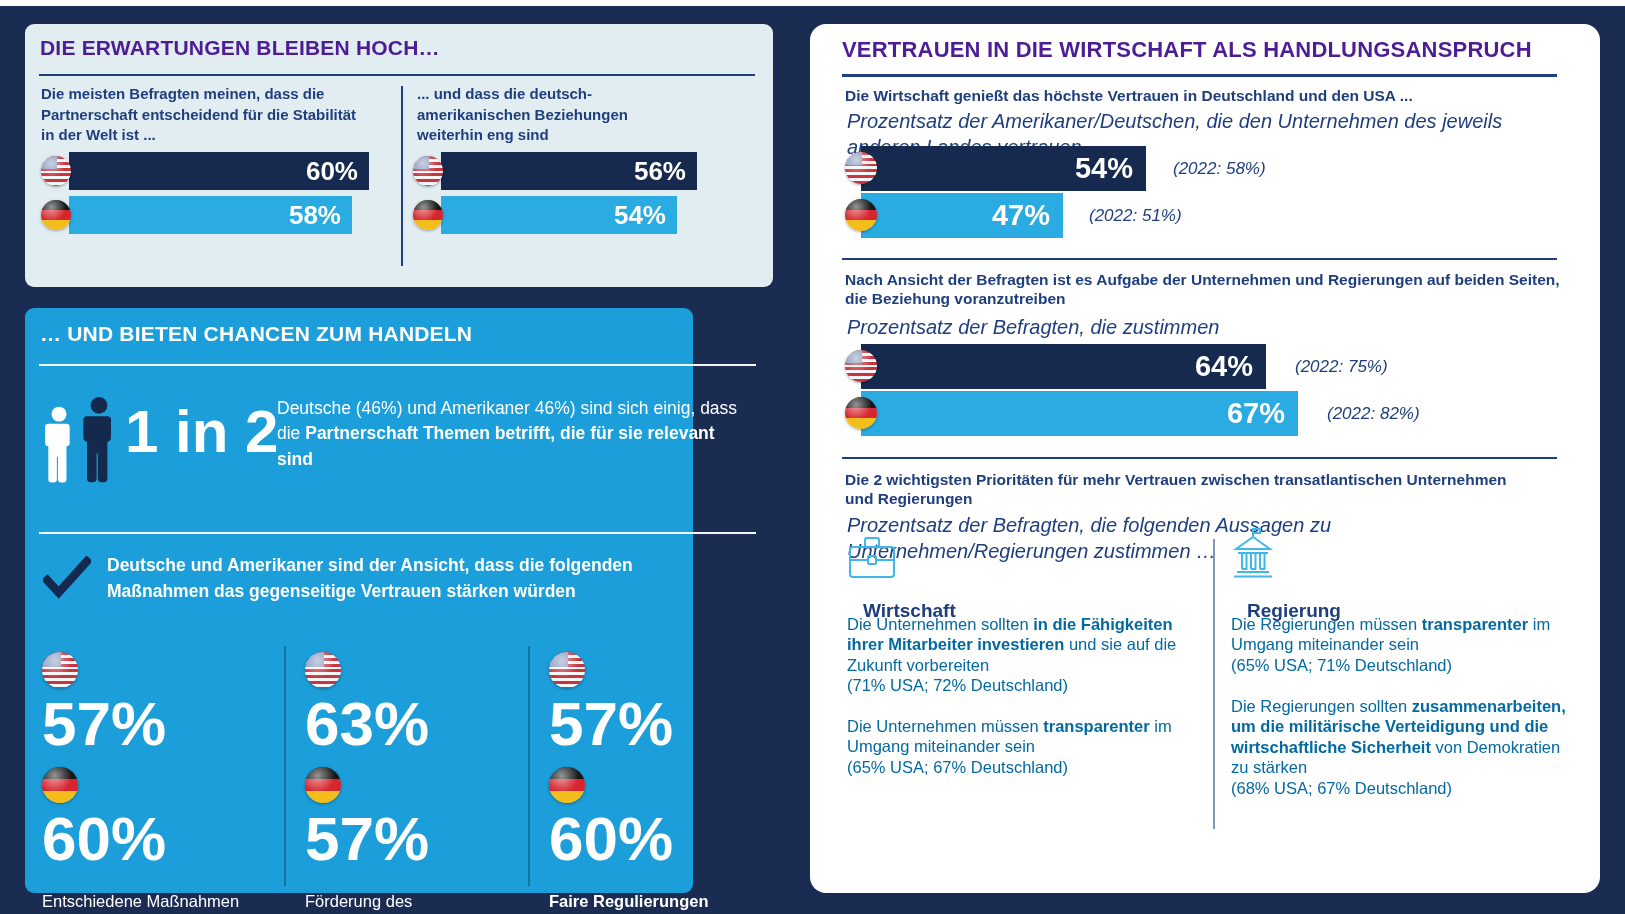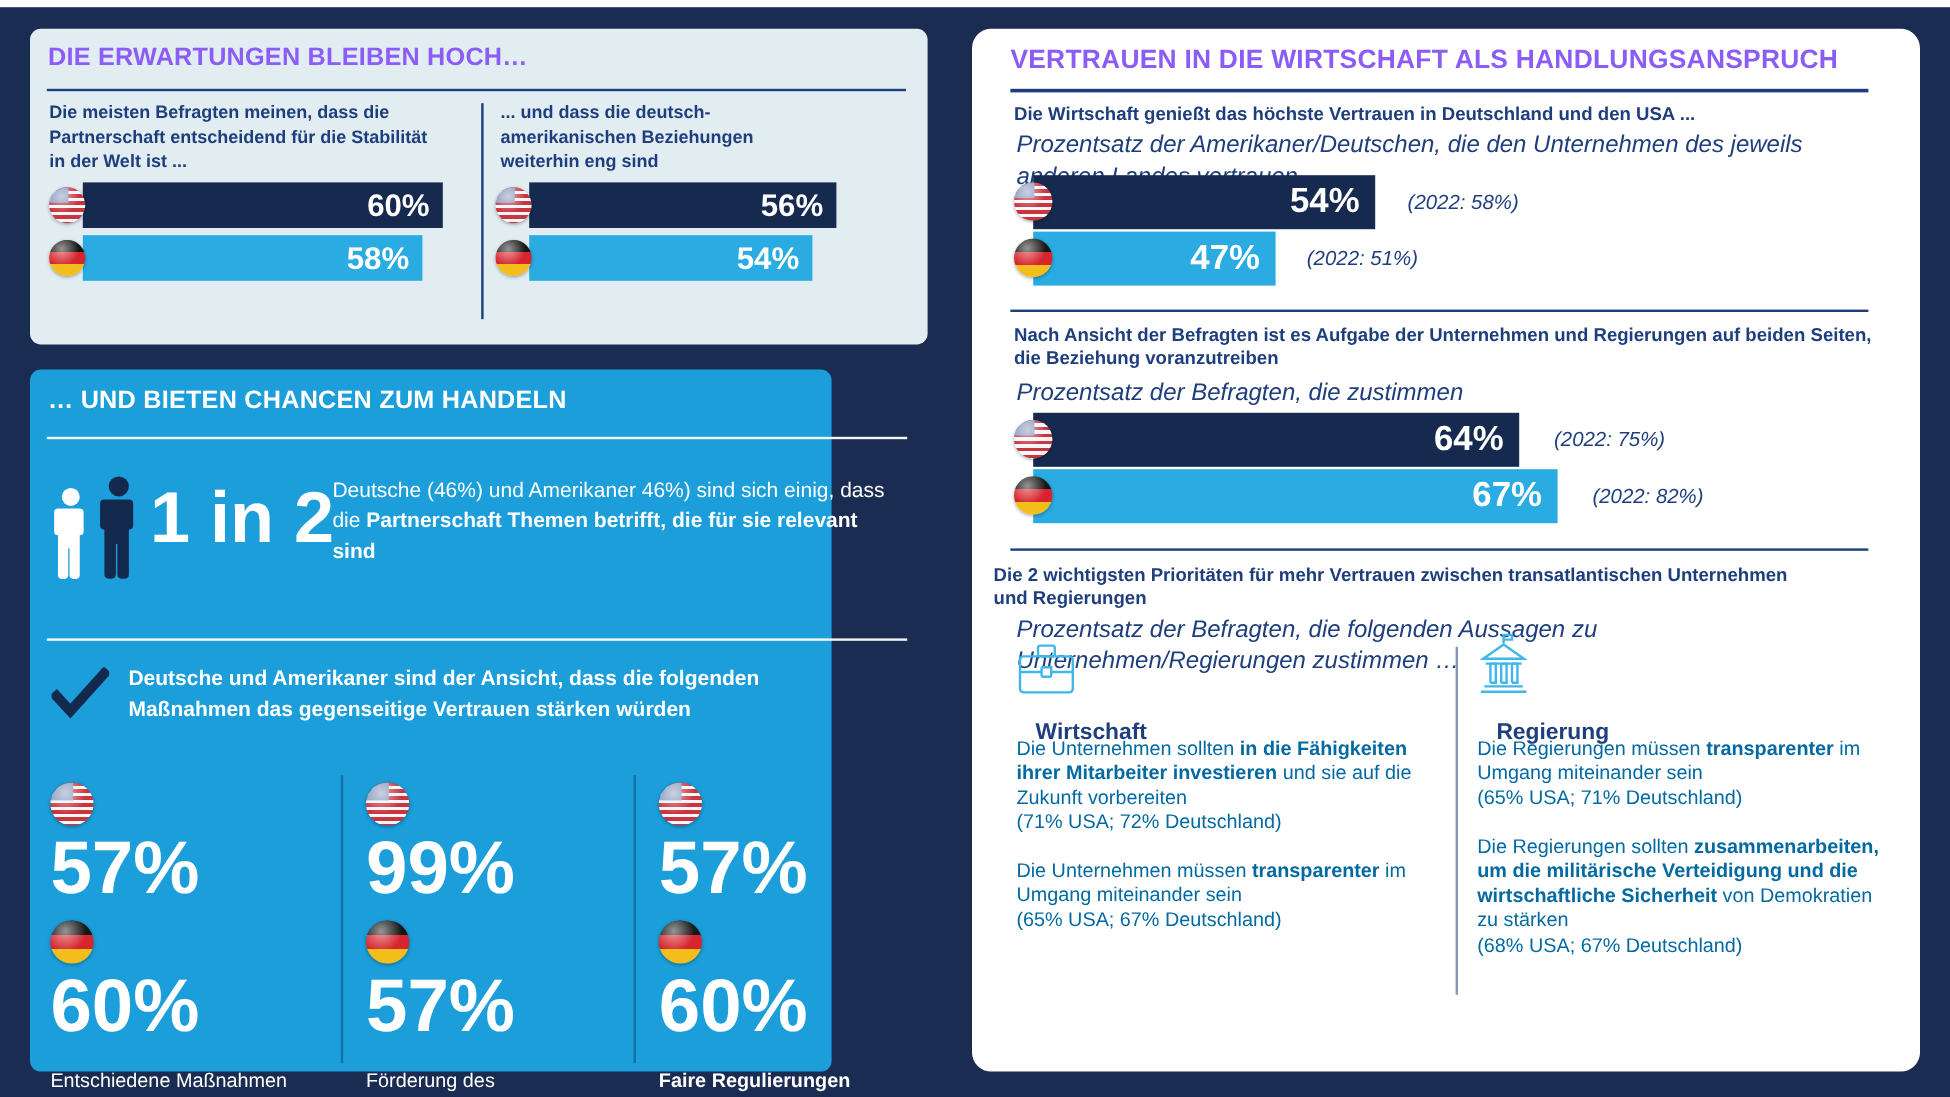--- a/index.html
+++ b/index.html
@@ -5,21 +5,21 @@
   html,body{margin:0;padding:0;background:#1a2c52;}
   #stage{position:relative;width:1625px;height:914px;background:#1a2c52;overflow:hidden;
          font-family:"Liberation Sans", sans-serif;}
   .topstrip{position:absolute;left:0;top:0;width:100%;height:6px;background:#ffffff;}
   .panel{position:absolute;border-radius:9px;}
   #panelA{left:25px;top:24px;width:748px;height:263px;background:#e2edf2;}
   #panelB{left:25px;top:308px;width:668px;height:585px;background:#1b9ed9;}
   #panelC{left:810px;top:24px;width:790px;height:869px;background:#ffffff;border-radius:16px;}
 
   .abs{position:absolute;}
-  .navytext{color:#8b5cf6;}
+  .navytext{color:#4c1d95;}
   .ptitle{font-size:21px;font-weight:bold;letter-spacing:.2px;margin:0;}
   .hr{position:absolute;background:#1e3e7d;}
   .hr.white{background:rgba(255,255,255,.95);}
 
   
   .flag{display:inline-block;border-radius:50%;position:relative;overflow:hidden;
         box-shadow:0 1px 3px rgba(0,0,0,.35);}
   .flag.us{background:repeating-linear-gradient(180deg,#c9353f 0 2.9px,#f3f5f7 2.9px 5.8px);}
   .flag.us::before{content:"";position:absolute;left:0;top:0;width:52%;height:42%;background:#8797bd;}
   .flag.de{background:linear-gradient(180deg,#161616 0 34%,#d6252e 34% 67%,#f3bd1b 67% 100%);}
@@ -136,21 +136,21 @@
 
     <div class="pb-col" style="left:17px;top:344px;">
       <span class="flag us f36"></span>
       <p class="bigpct">57%</p>
       <span class="flag de f36"></span>
       <p class="bigpct">60%</p>
       <p class="pb-cap" style="width:215px;"><span>Entschiedene Maßnahmen zur </span></p>
     </div>
     <div class="pb-col" style="left:280px;top:344px;">
       <span class="flag us f36"></span>
-      <p class="bigpct">99%</p>
+      <p class="bigpct">63%</p>
       <span class="flag de f36"></span>
       <p class="bigpct">57%</p>
       <p class="pb-cap" style="width:200px;"><span>Förderung des </span></p>
     </div>
     <div class="pb-col" style="left:524px;top:344px;">
       <span class="flag us f36"></span>
       <p class="bigpct">57%</p>
       <span class="flag de f36"></span>
       <p class="bigpct">60%</p>
       <p class="pb-cap" style="width:210px;"><b>Faire Regulierungen</b></p>
@@ -194,21 +194,21 @@
     <div class="brow pc-row" style="left:35px;top:367px;width:720px;">
       <span class="flag de f32"></span>
       <div class="fill lblue" style="width:437px;">
         <span>67%</span>
       </div>
       <span class="pc-prev" style="left:482px;">(2022: 82%)</span>
     </div>
 
     <div class="hr" style="left:32px;top:433px;width:715px;height:1.5px;"></div>
 
-    <p class="pc-head" style="left:18px;top:446px;width:690px;">Die 2 wichtigsten Prioritäten für mehr Vertrauen zwischen transatlantischen Unternehmen und Regierungen</p>
+    <p class="pc-head" style="left:35px;top:446px;width:690px;">Die 2 wichtigsten Prioritäten für mehr Vertrauen zwischen transatlantischen Unternehmen und Regierungen</p>
     <p class="pc-sub" style="left:35px;top:486px;width:720px;">Prozentsatz der Befragten, die folgenden Aussagen zu Unternehmen/Regierungen zustimmen …</p>
 
     <div class="pc-vdiv" style="left:403px;top:515px;width:1.5px;height:290px;"></div>
 
     <svg class="icon-svg" style="left:37px;top:512px;" width="50" height="44" viewBox="0 0 48 44" fill="none" stroke="#41b6e8" stroke-width="2">
       <rect x="17" y="2" width="14" height="9" rx="2"></rect>
       <rect x="2" y="11" width="44" height="30" rx="3"></rect>
       <path d="M2 24 h18 M28 24 h18"></path>
       <rect x="20" y="20" width="8" height="8" rx="1"></rect>
     </svg>

